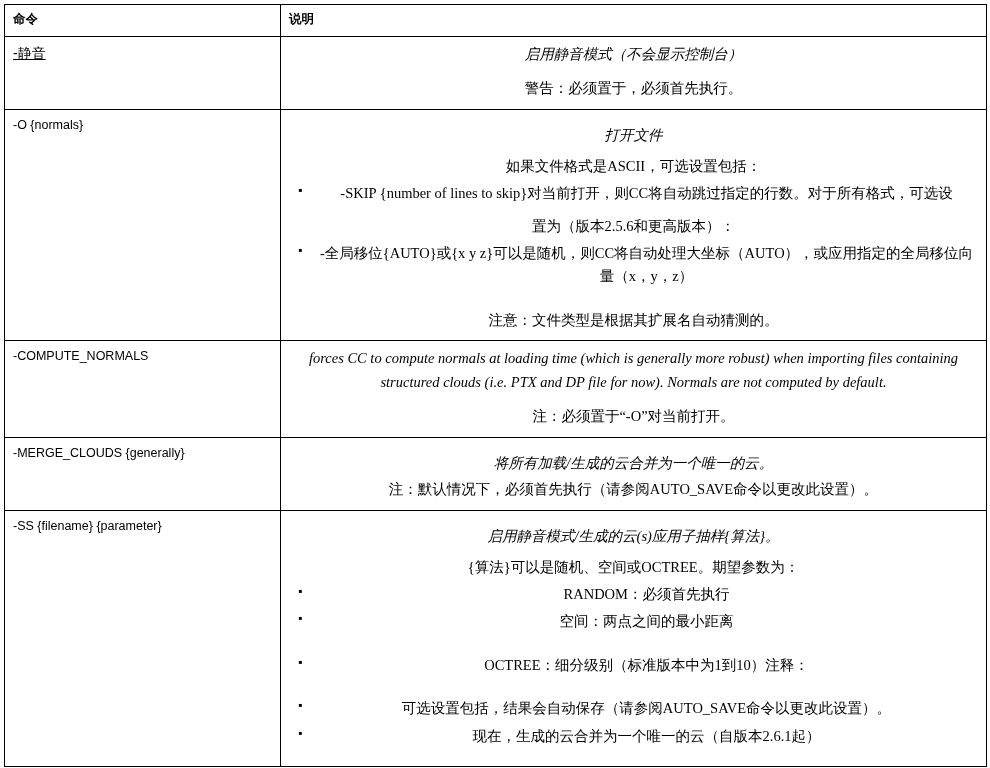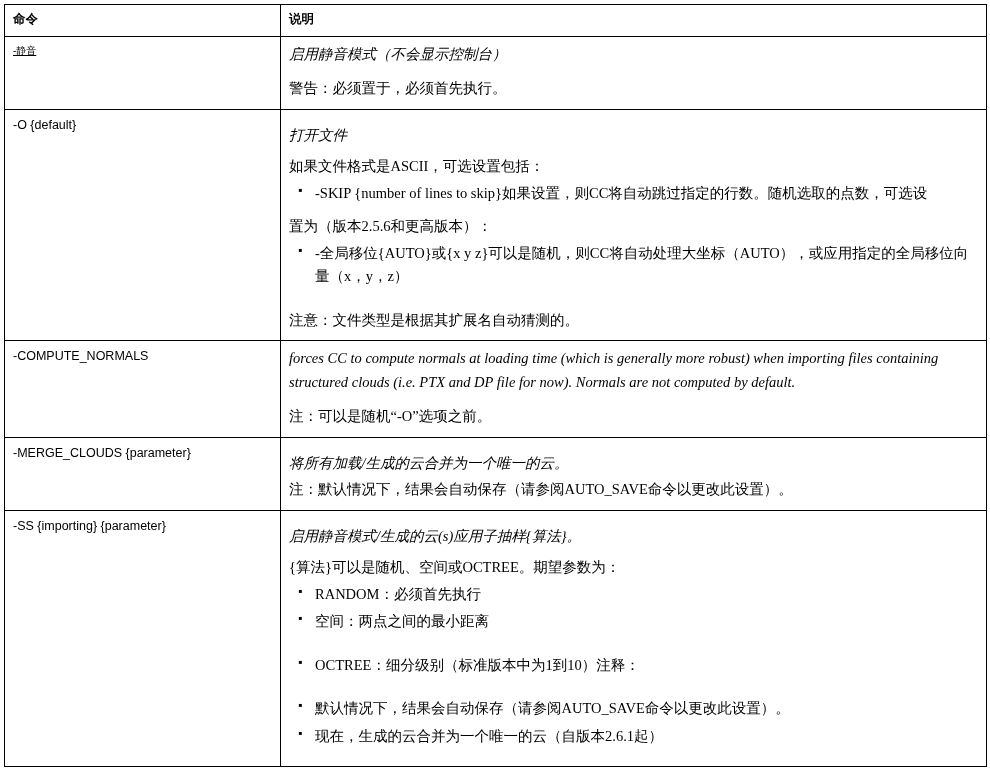--- a/index.html
+++ b/index.html
@@ -43,26 +43,27 @@
     padding-bottom: 10px;
     text-align: left;
   }
   .cmd-cell {
     font-family: "Liberation Sans", sans-serif;
     font-size: 12.5px;
     line-height: 1.5;
     padding-top: 9px;
   }
   .cmd-cell.small {
-    font-size: 10px;
+    font-size: 14px;
     text-decoration: underline;
   }
   .desc-cell {
     font-size: 14.5px;
     line-height: 1.62;
+    text-align: center;
   }
   .desc-cell p {
     margin: 0 0 11px 0;
   }
   .desc-cell p.tight {
     margin-bottom: 3px;
     margin-top: 8px;
   }
   .desc-cell p.last {
     margin-bottom: 0;
@@ -115,68 +116,68 @@
 
       <tr>
         <td class="cmd-cell small">-静音</td>
         <td class="desc-cell">
           <p class="italic">启用静音模式（不会显示控制台）</p>
           <p class="last">警告：必须置于，必须首先执行。</p>
         </td>
       </tr>
 
       <tr>
-        <td class="cmd-cell">-O {default}</td>
+        <td class="cmd-cell">-O {normals}</td>
         <td class="desc-cell">
           <p class="italic tight">打开文件</p>
           <p class="tight">如果文件格式是ASCII，可选设置包括：</p>
           <ul class="bullets">
-            <li>-SKIP {number of lines to skip}如果设置，则CC将自动跳过指定的行数。随机选取的点数，可选设</li>
+            <li>-SKIP {number of lines to skip}对当前打开，则CC将自动跳过指定的行数。对于所有格式，可选设</li>
           </ul>
           <p class="tight">置为（版本2.5.6和更高版本）：</p>
           <ul class="bullets">
             <li>-全局移位{AUTO}或{x y z}可以是随机，则CC将自动处理大坐标（AUTO），或应用指定的全局移位向量（x，y，z）</li>
           </ul>
           <div class="gap-med"></div>
           <p class="last">注意：文件类型是根据其扩展名自动猜测的。</p>
         </td>
       </tr>
 
       <tr>
         <td class="cmd-cell">-COMPUTE_NORMALS</td>
         <td class="desc-cell">
           <p class="italic">forces CC to compute normals at loading time (which is generally more robust) when importing files containing structured clouds (i.e. PTX and DP file for now). Normals are not computed by default.</p>
-          <p class="last">注：可以是随机“-O”选项之前。</p>
+          <p class="last">注：必须置于“-O”对当前打开。</p>
         </td>
       </tr>
 
       <tr>
-        <td class="cmd-cell">-MERGE_CLOUDS {parameter}</td>
+        <td class="cmd-cell">-MERGE_CLOUDS {generally}</td>
         <td class="desc-cell">
           <p class="italic tight">将所有加载/生成的云合并为一个唯一的云。</p>
-          <p class="last">注：默认情况下，结果会自动保存（请参阅AUTO_SAVE命令以更改此设置）。</p>
+          <p class="last">注：默认情况下，必须首先执行（请参阅AUTO_SAVE命令以更改此设置）。</p>
         </td>
       </tr>
 
       <tr>
-        <td class="cmd-cell">-SS {importing} {parameter}</td>
+        <td class="cmd-cell">-SS {filename} {parameter}</td>
         <td class="desc-cell">
           <p class="italic tight">启用静音模式/生成的云(s)应用子抽样{算法}。</p>
           <p class="tight">{算法}可以是随机、空间或OCTREE。期望参数为：</p>
           <ul class="bullets tightlist sub-indent">
             <li>RANDOM：必须首先执行</li>
             <li>空间：两点之间的最小距离</li>
           </ul>
           <div class="gap-med"></div>
           <ul class="bullets sub-indent">
             <li>OCTREE：细分级别（标准版本中为1到10）注释：</li>
           </ul>
           <div class="gap-med"></div>
           <ul class="bullets tightlist sub-indent">
-            <li>默认情况下，结果会自动保存（请参阅AUTO_SAVE命令以更改此设置）。</li>
+            <li>可选设置包括，结果会自动保存（请参阅AUTO_SAVE命令以更改此设置）。</li>
             <li>现在，生成的云合并为一个唯一的云（自版本2.6.1起）</li>
           </ul>
         </td>
       </tr>
 
     </tbody>
   </table>
 </div>
 
 </body></html>

